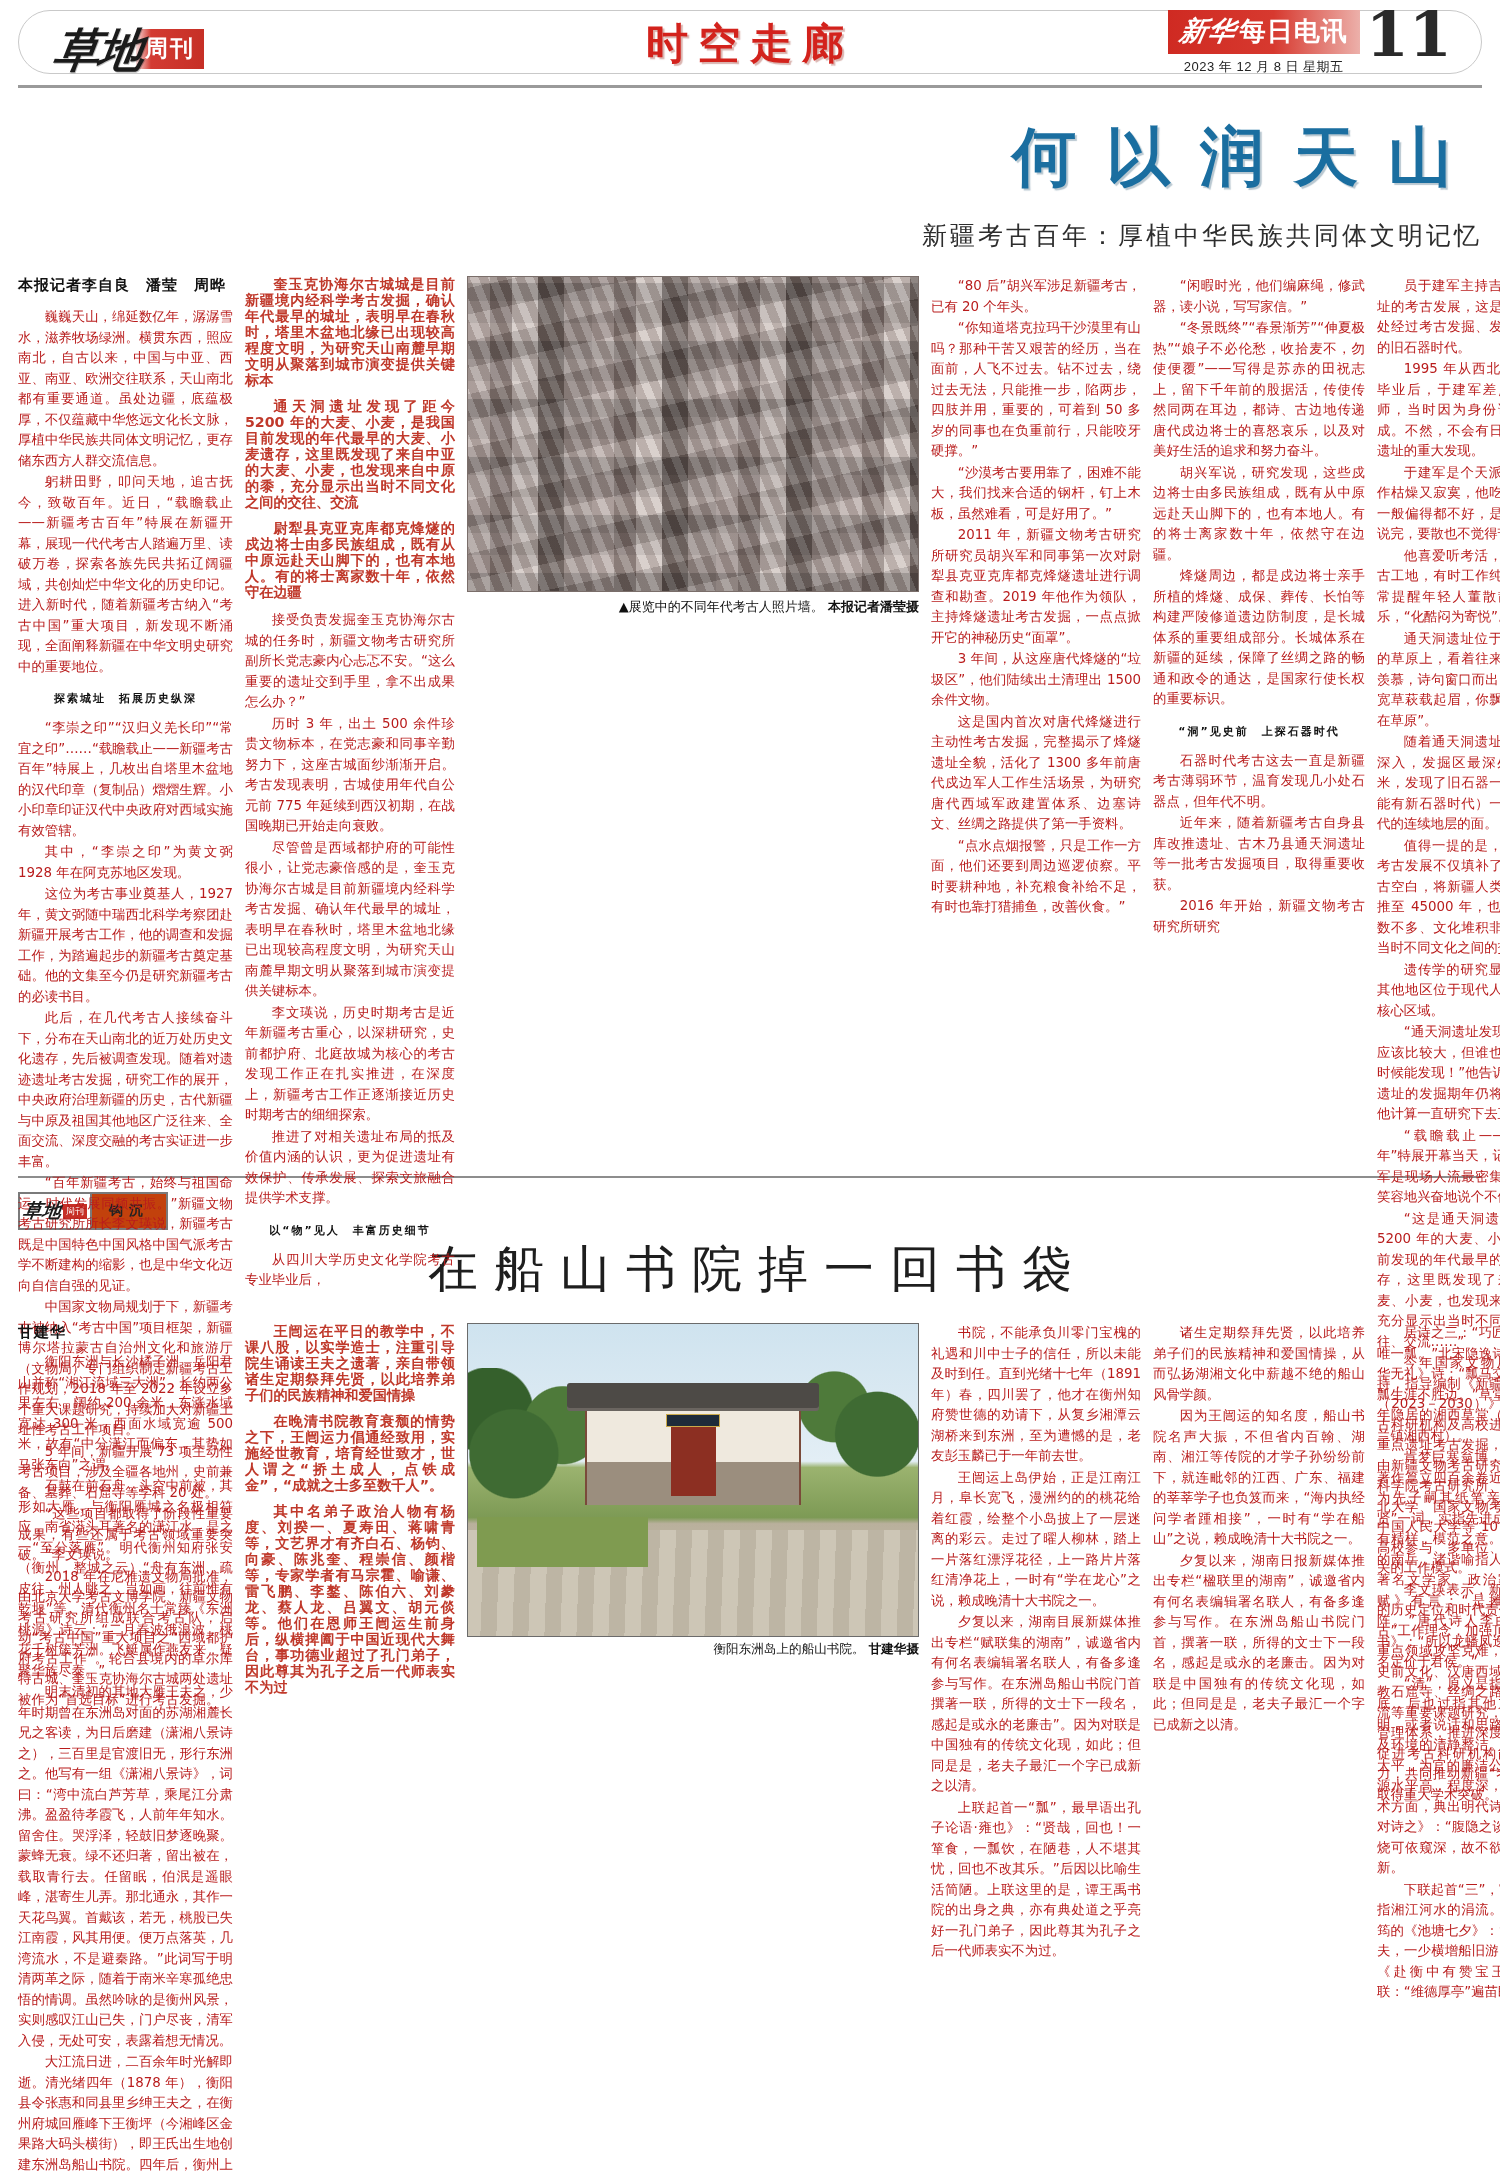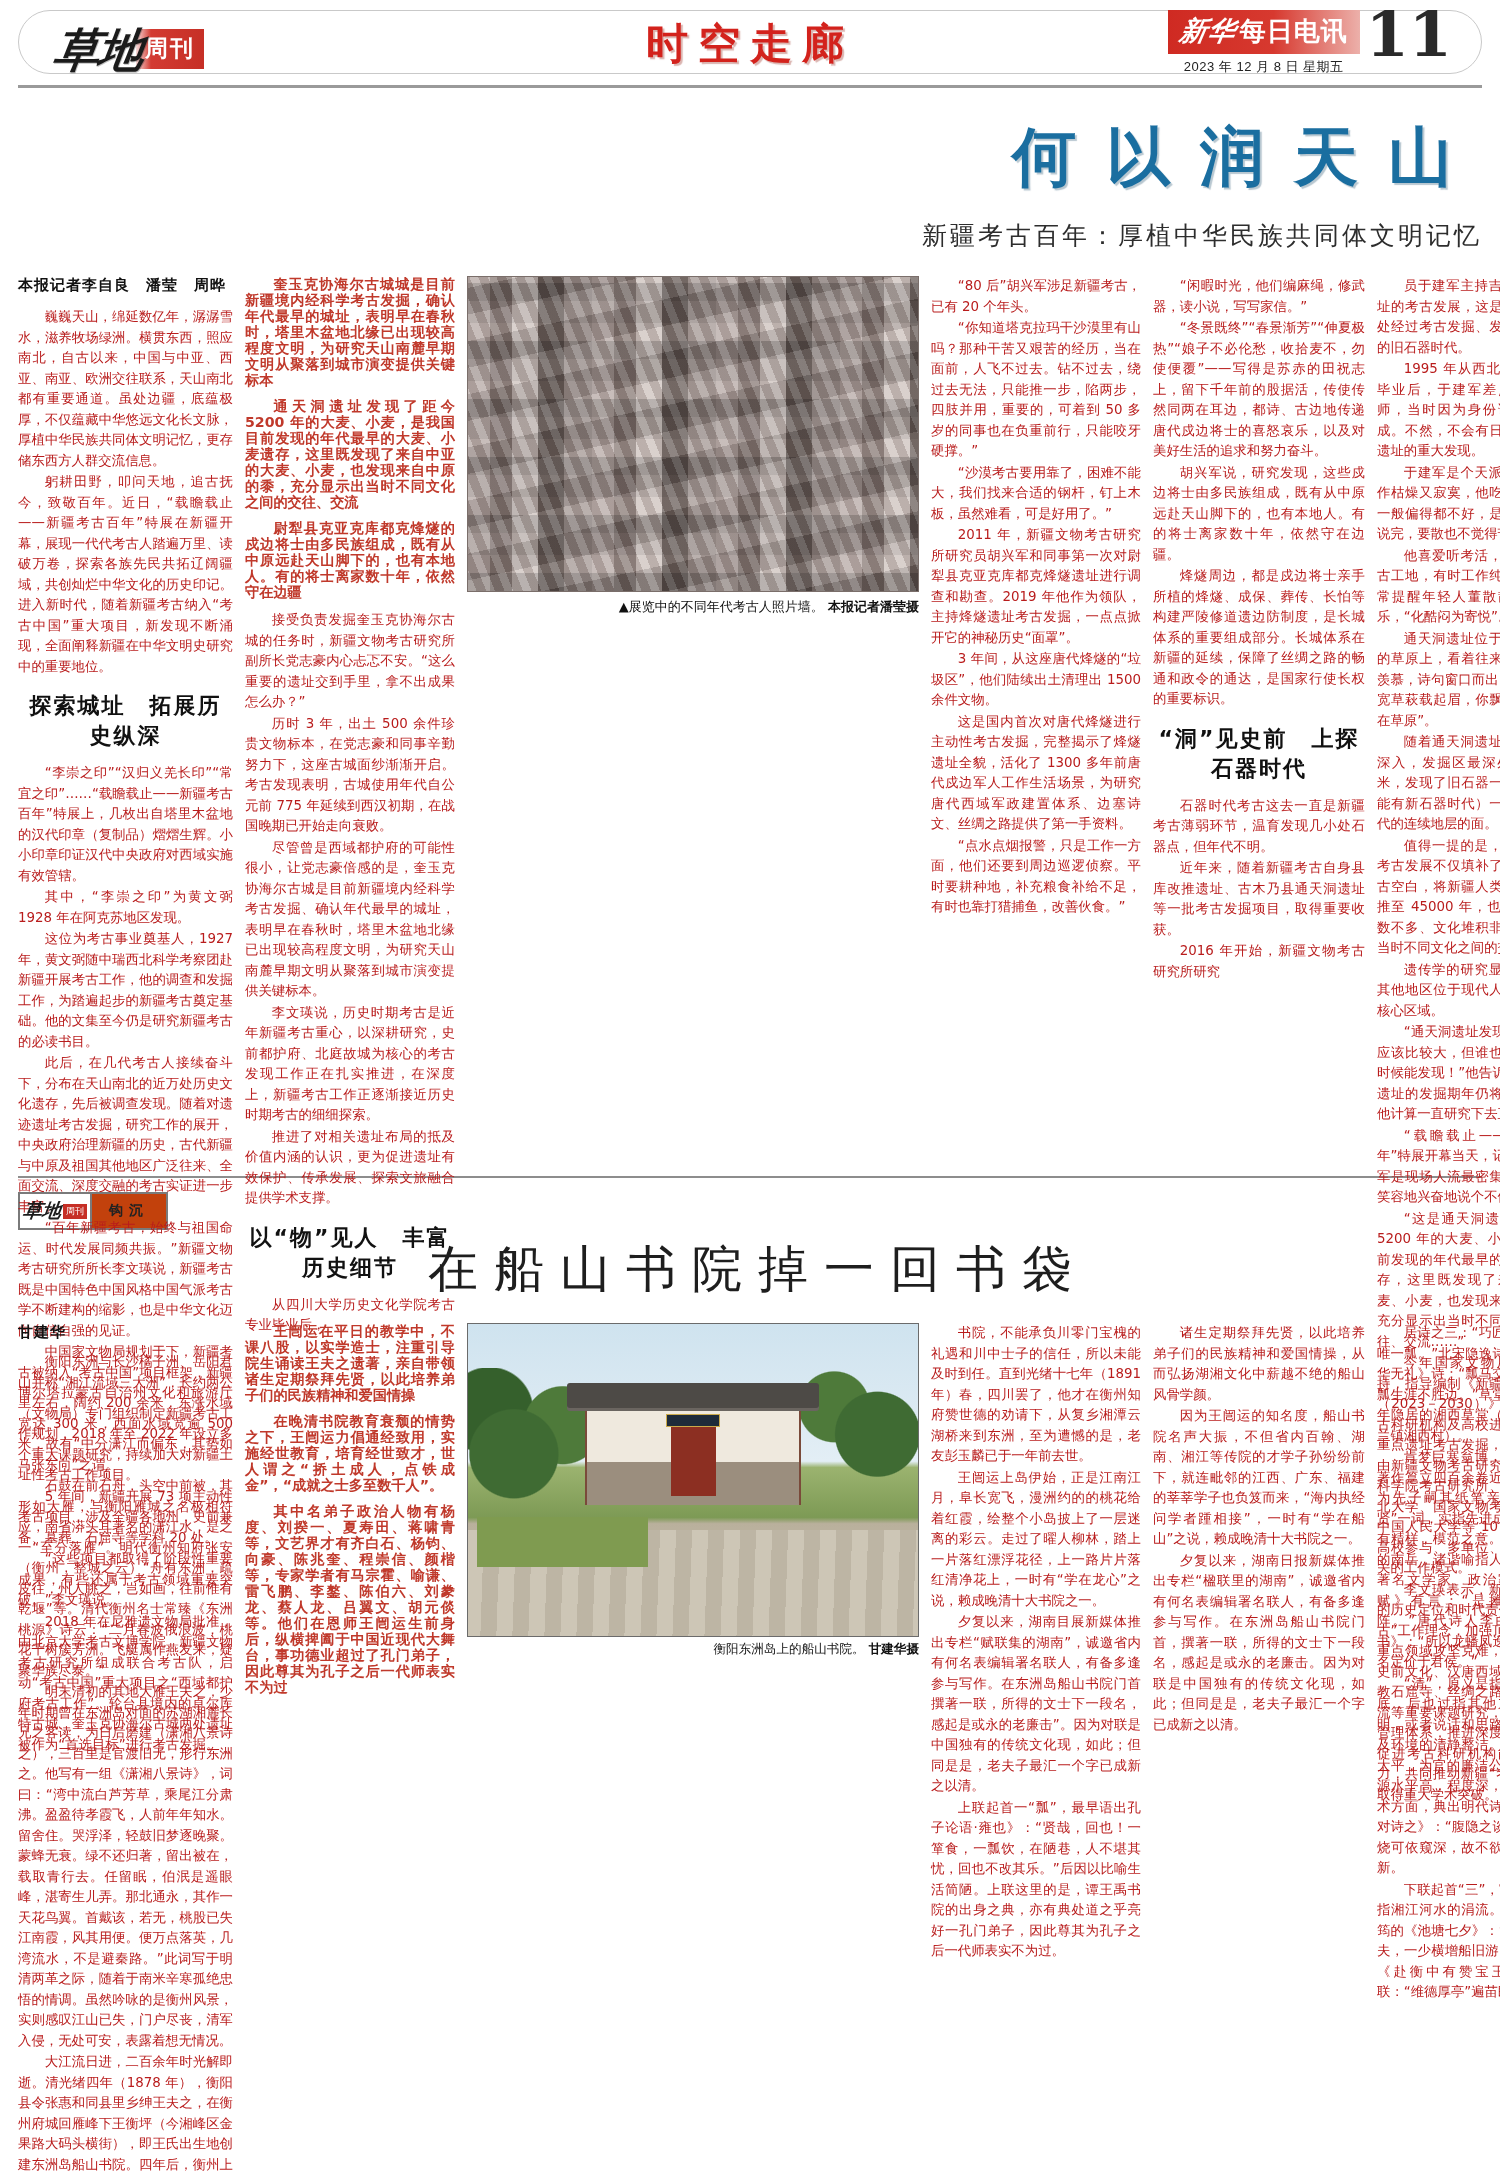--- a/index.html
+++ b/index.html
@@ -106,21 +106,21 @@
     font-weight:bold; font-size:15px; margin-bottom:12px;
     font-family:"DejaVu Sans",sans-serif; letter-spacing:1px;
   }
   p.body {
     font-size:13.4px; line-height:20.5px; text-align:justify;
     text-indent:2em; margin:0 0 1px 0;
     font-family:"DejaVu Sans",sans-serif;
     color:#b91c1c;
   }
   .subhead {
-    font-weight:bold; font-size:22px; text-align:center;
+    font-weight:bold; font-size:11px; text-align:center;
     margin:14px 0 12px 0; letter-spacing:2px;
     font-family:"DejaVu Sans",sans-serif;
   }
   p.lead {
     font-size:14.2px; line-height:16px; text-align:justify;
     text-indent:2em; margin:0 0 10px 0;
     color:#c0392b; font-weight:bold;
     font-family:"DejaVu Sans",sans-serif;
   }
   .photo-wall {

